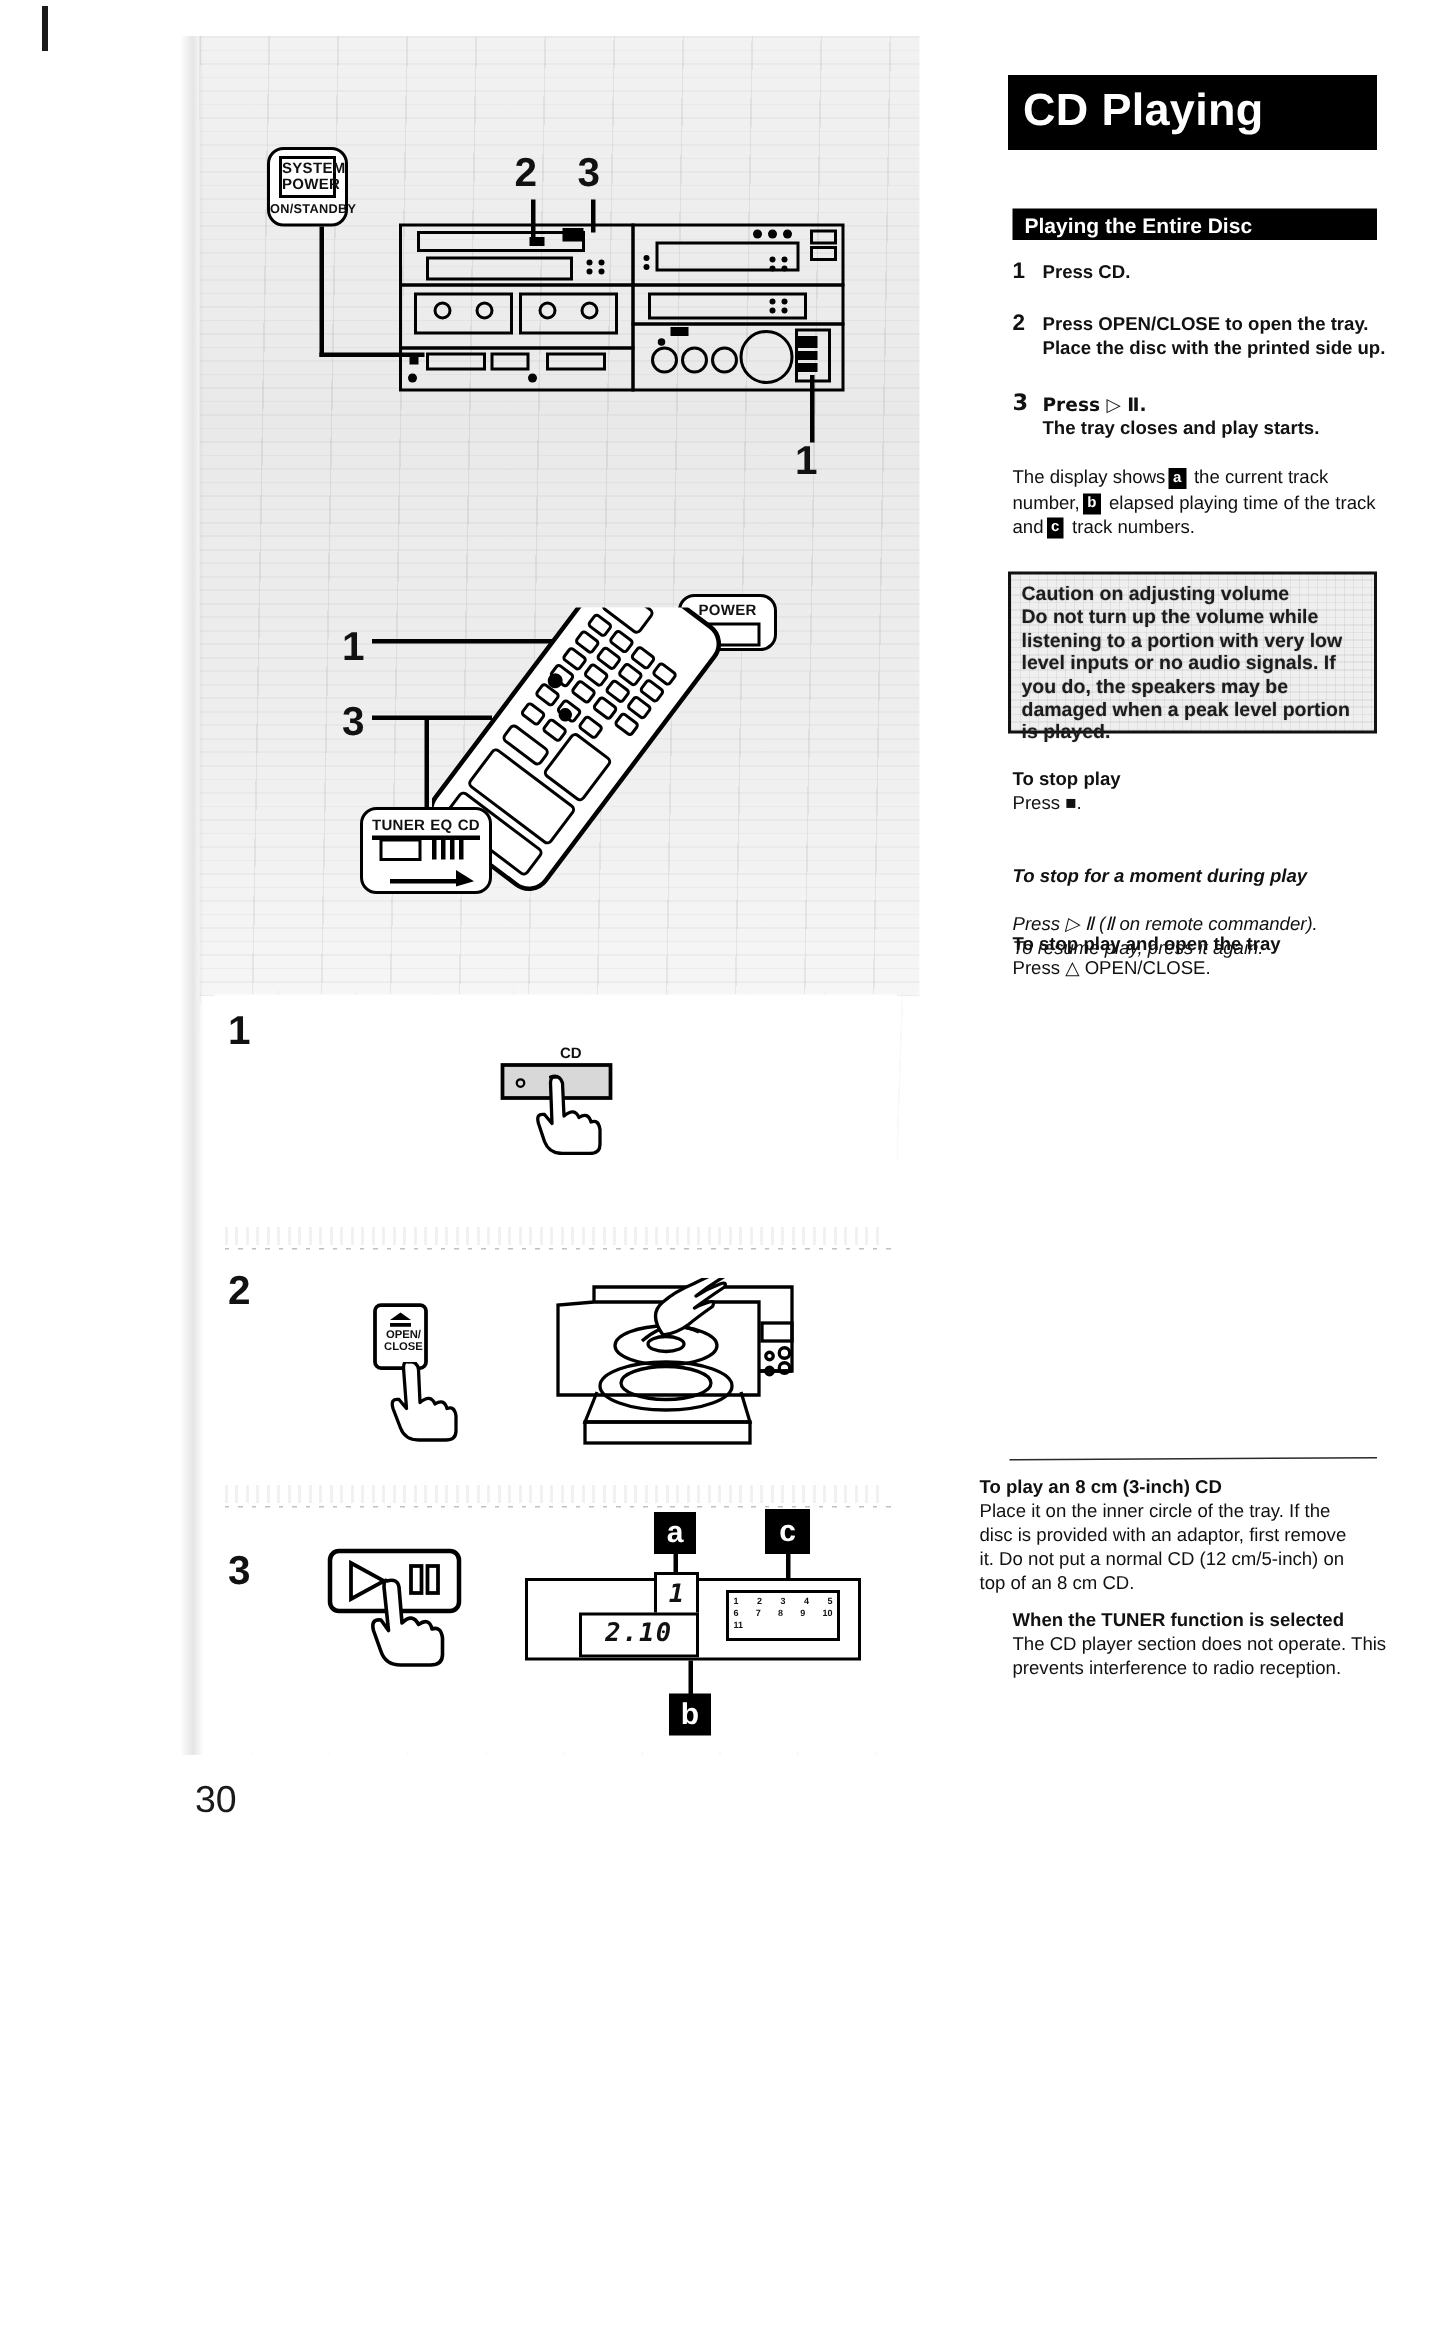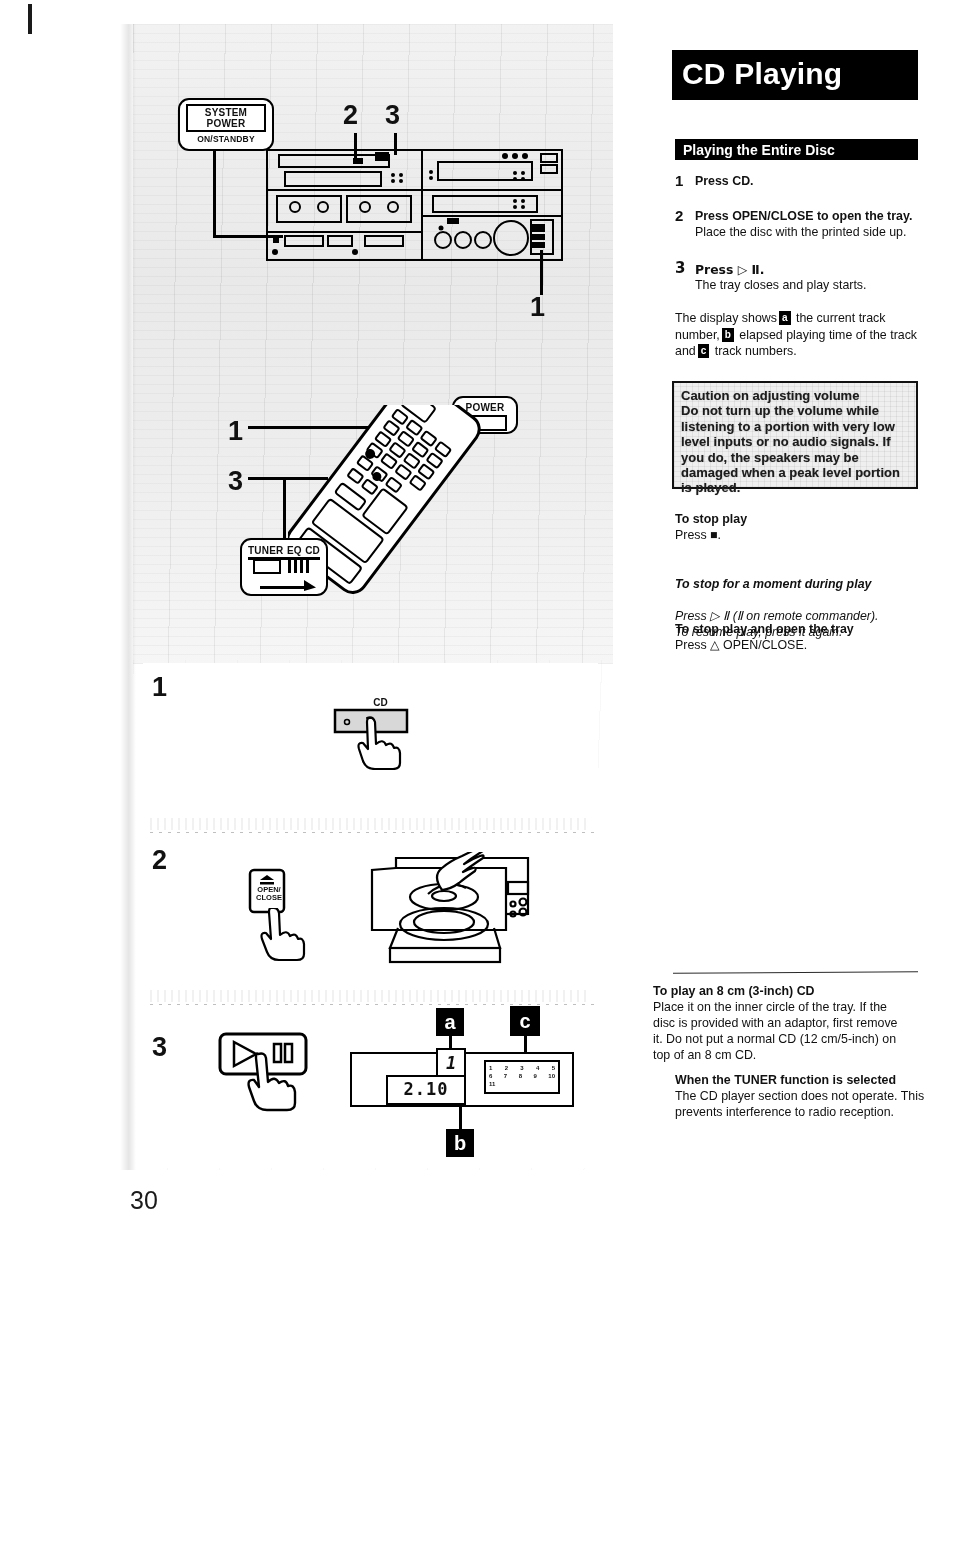--- a/index.html
+++ b/index.html
@@ -44,21 +44,21 @@
     position:absolute;left:675px;top:139px;width:243px;height:21px;background:#000;
   }
   .bar-sub span{
     position:absolute;left:8px;top:3px;color:#fff;font-size:14px;font-weight:bold;
   }
 
   .step{position:absolute;width:250px;font-size:12.4px;line-height:15.5px;}
   .step .num{position:absolute;left:0;top:-1px;font-size:15px;font-weight:bold;}
   .step .body{margin-left:20px;}
   .step b{font-weight:bold;margin-top:13px;}
-  .lite{font-weight:normal;}
+  .lite{font-weight:bold;}
 
   .para{position:absolute;width:250px;font-size:12.4px;line-height:16.5px;}
   .inl{
     display:inline-block;background:#000;color:#fff;font-weight:bold;
     font-size:10px;line-height:12px;padding:1px 3px;vertical-align:1px;margin:0 2px;
   }
   .gly{font-family:"DejaVu Sans", sans-serif;}
 
   
   .caution{
@@ -106,21 +106,21 @@
 </head>
 <body>
 
 <div class="page">
 
   <div class="scan-tick"></div>
   <div class="scan-grey"></div>
   <div class="scan-grey2"></div>
   <div class="scan-edge"></div>
 
-  <div class="cal" style="left:178px;top:98px;width:96px;height:53px;">
+  <div class="cal" style="left:178px;top:98px;width:54px;height:53px;">
     <div class="inner-box">
       <div class="t1">SYSTEM</div>
       <div class="t1">POWER</div>
     </div>
     <div class="t1" style="font-size:8.5px;">ON/STANDBY</div>
   </div>
 
   <div class="lead" style="left:213px;top:151px;width:3px;height:87px;"></div>
   <div class="lead" style="left:213px;top:235px;width:70px;height:3px;"></div>
 
@@ -333,21 +333,21 @@
 
   <div class="blackmark" style="left:436px;top:1008px;width:28px;height:28px;font-size:20px;line-height:28px;">a</div>
   <div class="blackmark" style="left:510px;top:1006px;width:30px;height:30px;font-size:20px;line-height:30px;">c</div>
   <div class="blackmark" style="left:446px;top:1129px;width:28px;height:28px;font-size:20px;line-height:28px;">b</div>
   <div class="lead" style="left:449px;top:1036px;width:2.5px;height:22px;"></div>
   <div class="lead" style="left:524px;top:1036px;width:2.5px;height:22px;"></div>
   <div class="lead" style="left:459px;top:1100px;width:2.5px;height:30px;"></div>
 
   <div style="position:absolute;left:350px;top:1052px;width:220px;height:51px;border:2px solid #000;background:#fff;">
     <div style="position:absolute;left:84px;top:-6px;width:26px;height:28px;border:2px solid #000;background:#fff;font-family:'DejaVu Sans Mono',monospace;font-size:17px;text-align:center;line-height:26px;font-weight:bold;font-style:italic;">1</div>
-    <div style="position:absolute;left:34px;top:21px;width:76px;height:26px;border:2px solid #000;background:#fff;font-family:'DejaVu Sans Mono',monospace;font-size:17px;text-align:center;line-height:24px;font-weight:bold;letter-spacing:1px;">2.10</div>
+    <div style="position:absolute;left:34px;top:21px;width:76px;height:26px;border:2px solid #000;background:#fff;font-family:'DejaVu Sans Mono',monospace;font-size:17px;text-align:center;line-height:24px;font-weight:bold;font-style:italic;letter-spacing:1px;">2.10</div>
     <div style="position:absolute;left:132px;top:6px;width:76px;height:34px;border:2px solid #000;padding:2px 3px;box-sizing:border-box;">
       <div style="display:flex;justify-content:space-between;font-size:6px;font-weight:bold;line-height:8px;">
         <span>1</span>
         <span>2</span>
         <span>3</span>
         <span>4</span>
         <span>5</span>
       </div>
       <div style="display:flex;justify-content:space-between;font-size:6px;font-weight:bold;line-height:8px;">
         <span>6</span>

